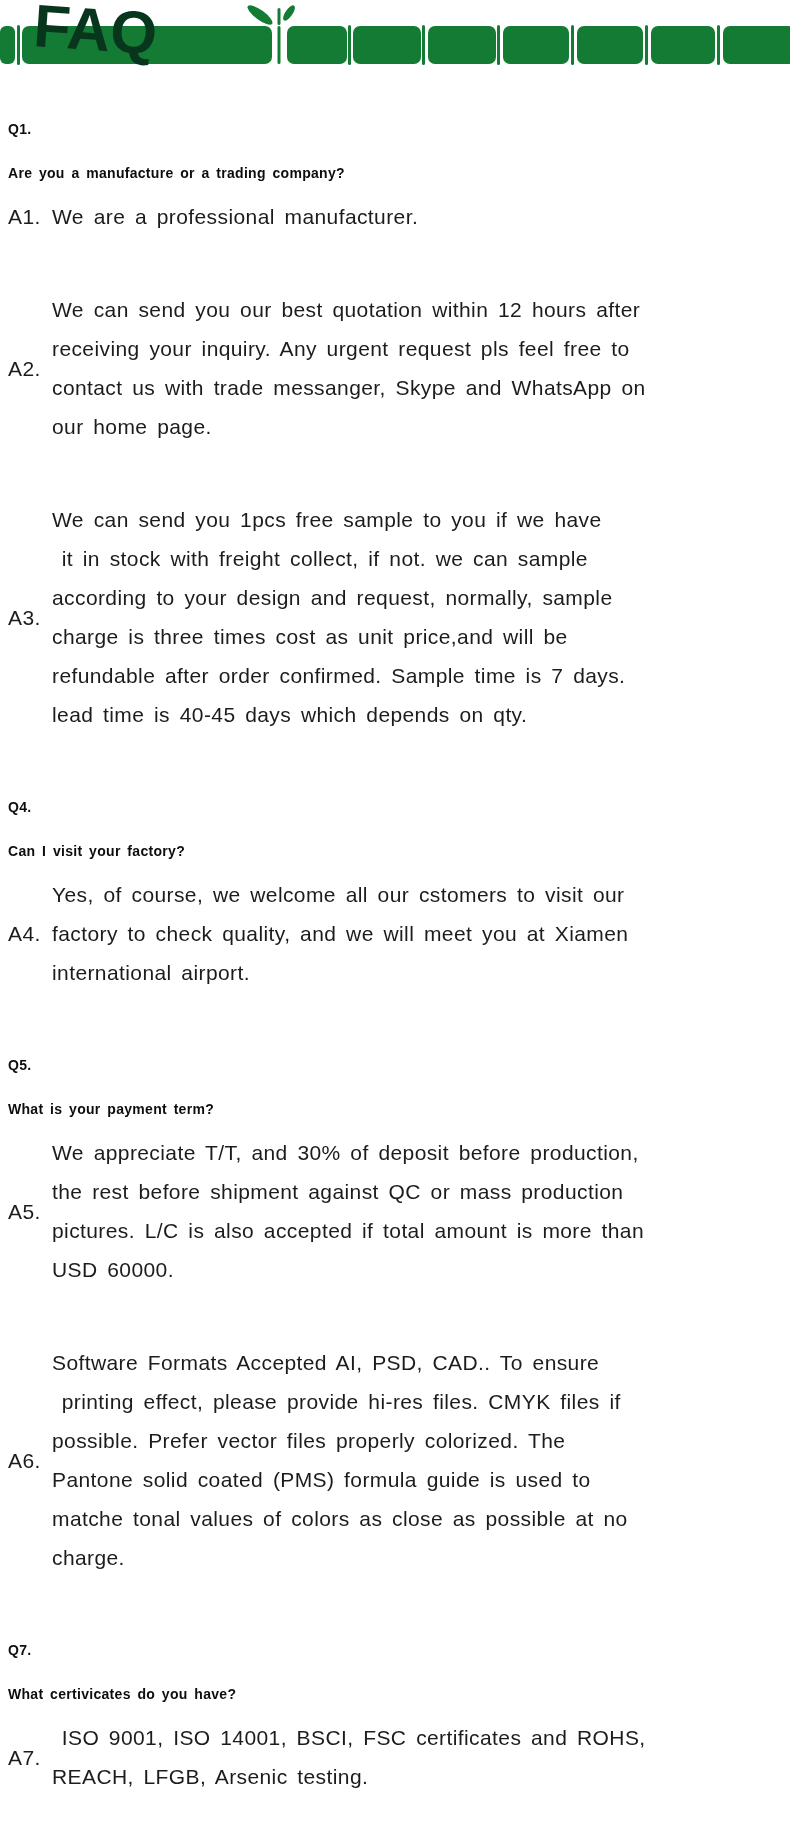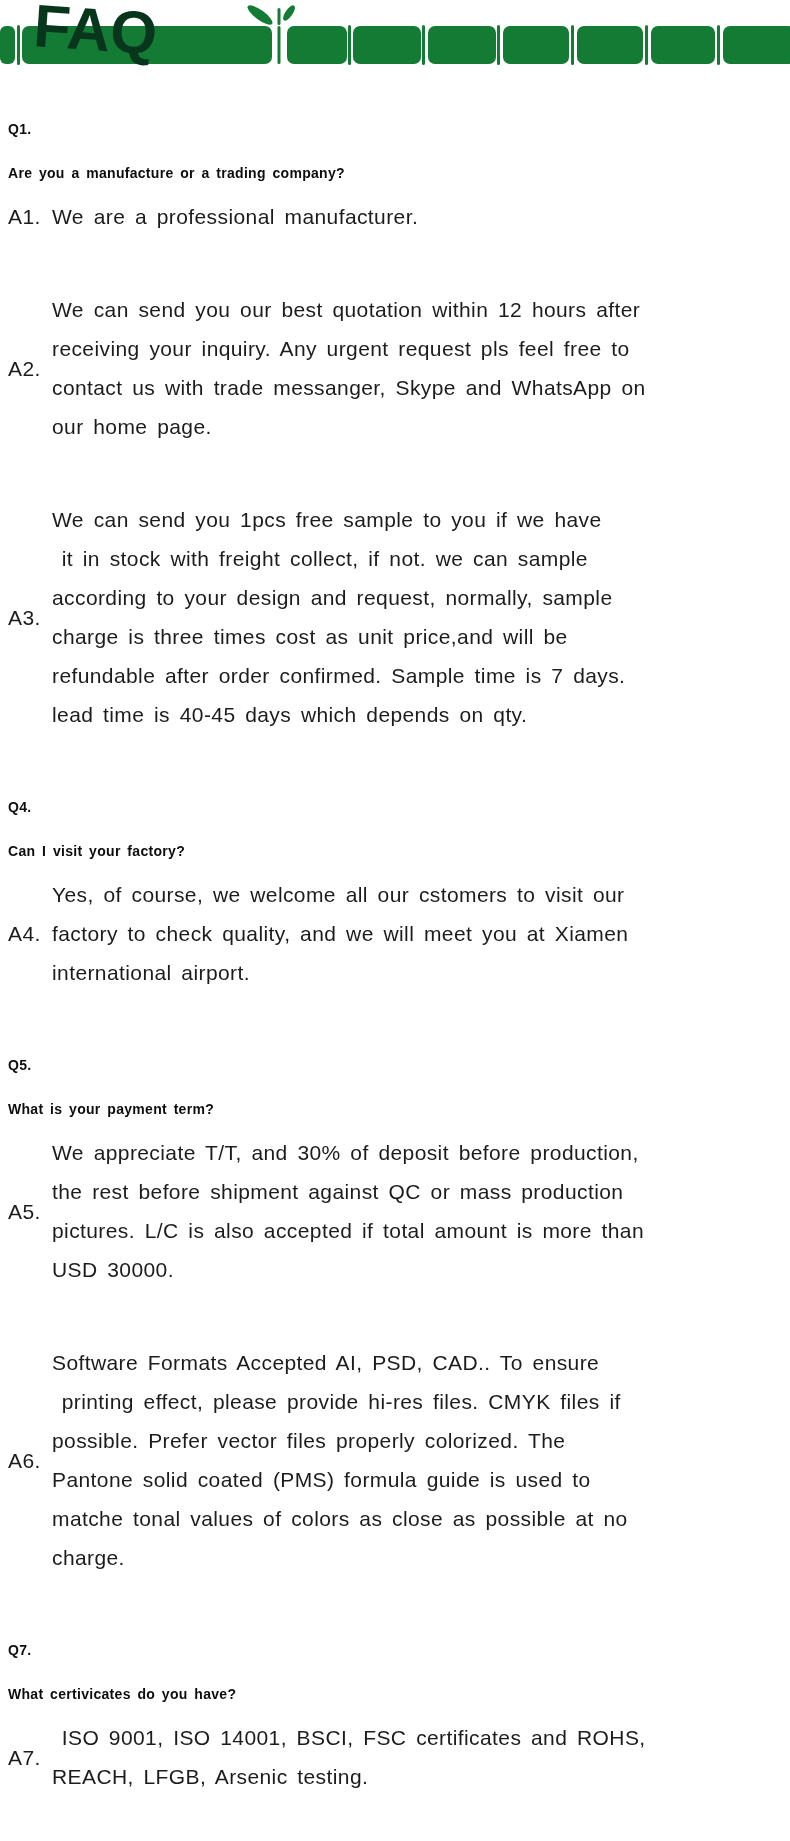--- a/index.html
+++ b/index.html
@@ -163,21 +163,21 @@
   <section class="qa">
     <div class="row q">
       <span class="label">Q5.</span>
       <span class="q-text">What is your payment term?</span>
     </div>
     <div class="row a">
       <span class="label">A5.</span>
       <span class="a-text">We appreciate T/T, and 30% of deposit before production,
 the rest before shipment against QC or mass production
 pictures. L/C is also accepted if total amount is more than
-USD 30000.</span>
+USD 60000.</span>
     </div>
   </section>
 
   <section class="qa">
     <div class="row a">
       <span class="label">A6.</span>
       <span class="a-text">Software Formats Accepted AI, PSD, CAD.. To ensure
  printing effect, please provide hi-res files. CMYK files if
 possible. Prefer vector files properly colorized. The
 Pantone solid coated (PMS) formula guide is used to

